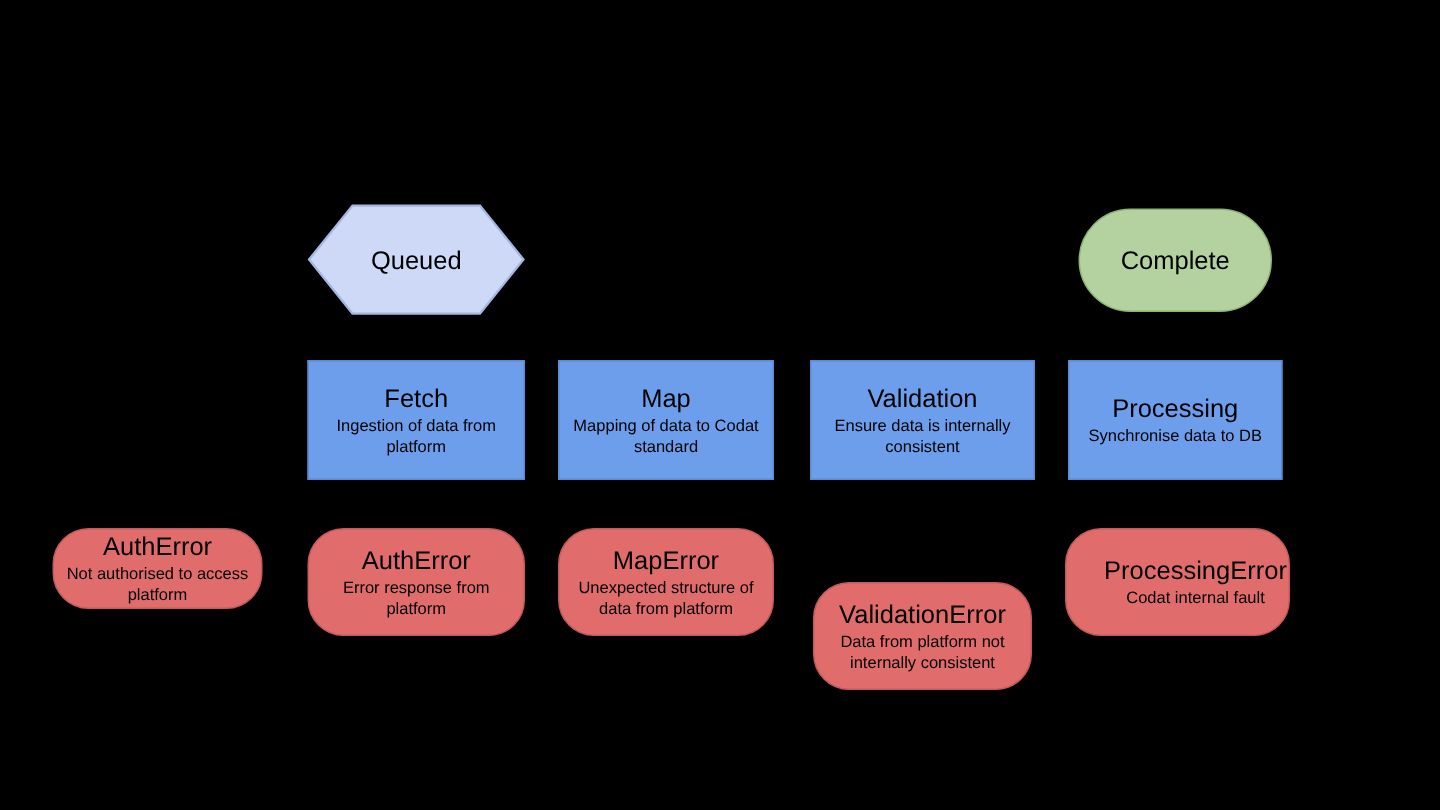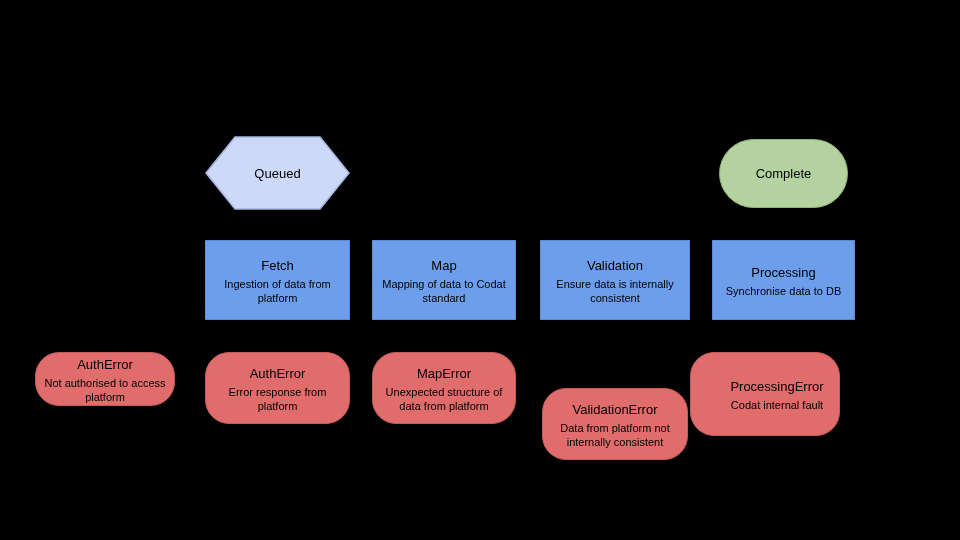--- a/index.html
+++ b/index.html
@@ -19,21 +19,21 @@
   .node {
     position: absolute;
     box-sizing: border-box;
     display: flex;
     flex-direction: column;
     align-items: center;
     justify-content: center;
     text-align: center;
   }
   .node .title {
-    font-size: 13px;
+    font-size: 17px;
     line-height: 19px;
   }
   .node .subtitle {
     font-size: 11px;
     line-height: 14px;
     margin-top: 2px;
     padding: 0 8px;
   }
   
   .hexagon { background: transparent; }
@@ -114,18 +114,18 @@
   <div class="node error" style="left:372px; top:352px; width:144px; height:72px;">
     <span class="title">MapError</span>
     <span class="subtitle">Unexpected structure of data from platform</span>
   </div>
 
   <div class="node error" style="left:542px; top:352px; width:146px; height:72px;margin-top:36px;">
     <span class="title">ValidationError</span>
     <span class="subtitle">Data from platform not internally consistent</span>
   </div>
 
-  <div class="node error" style="left:690px; top:352px; width:150px; height:84px;padding-left:24px;">
+  <div class="node error" style="left:710px; top:352px; width:150px; height:72px;padding-left:24px;">
     <span class="title">ProcessingError</span>
     <span class="subtitle">Codat internal fault</span>
   </div>
 
 </div>
 
 </body></html>

